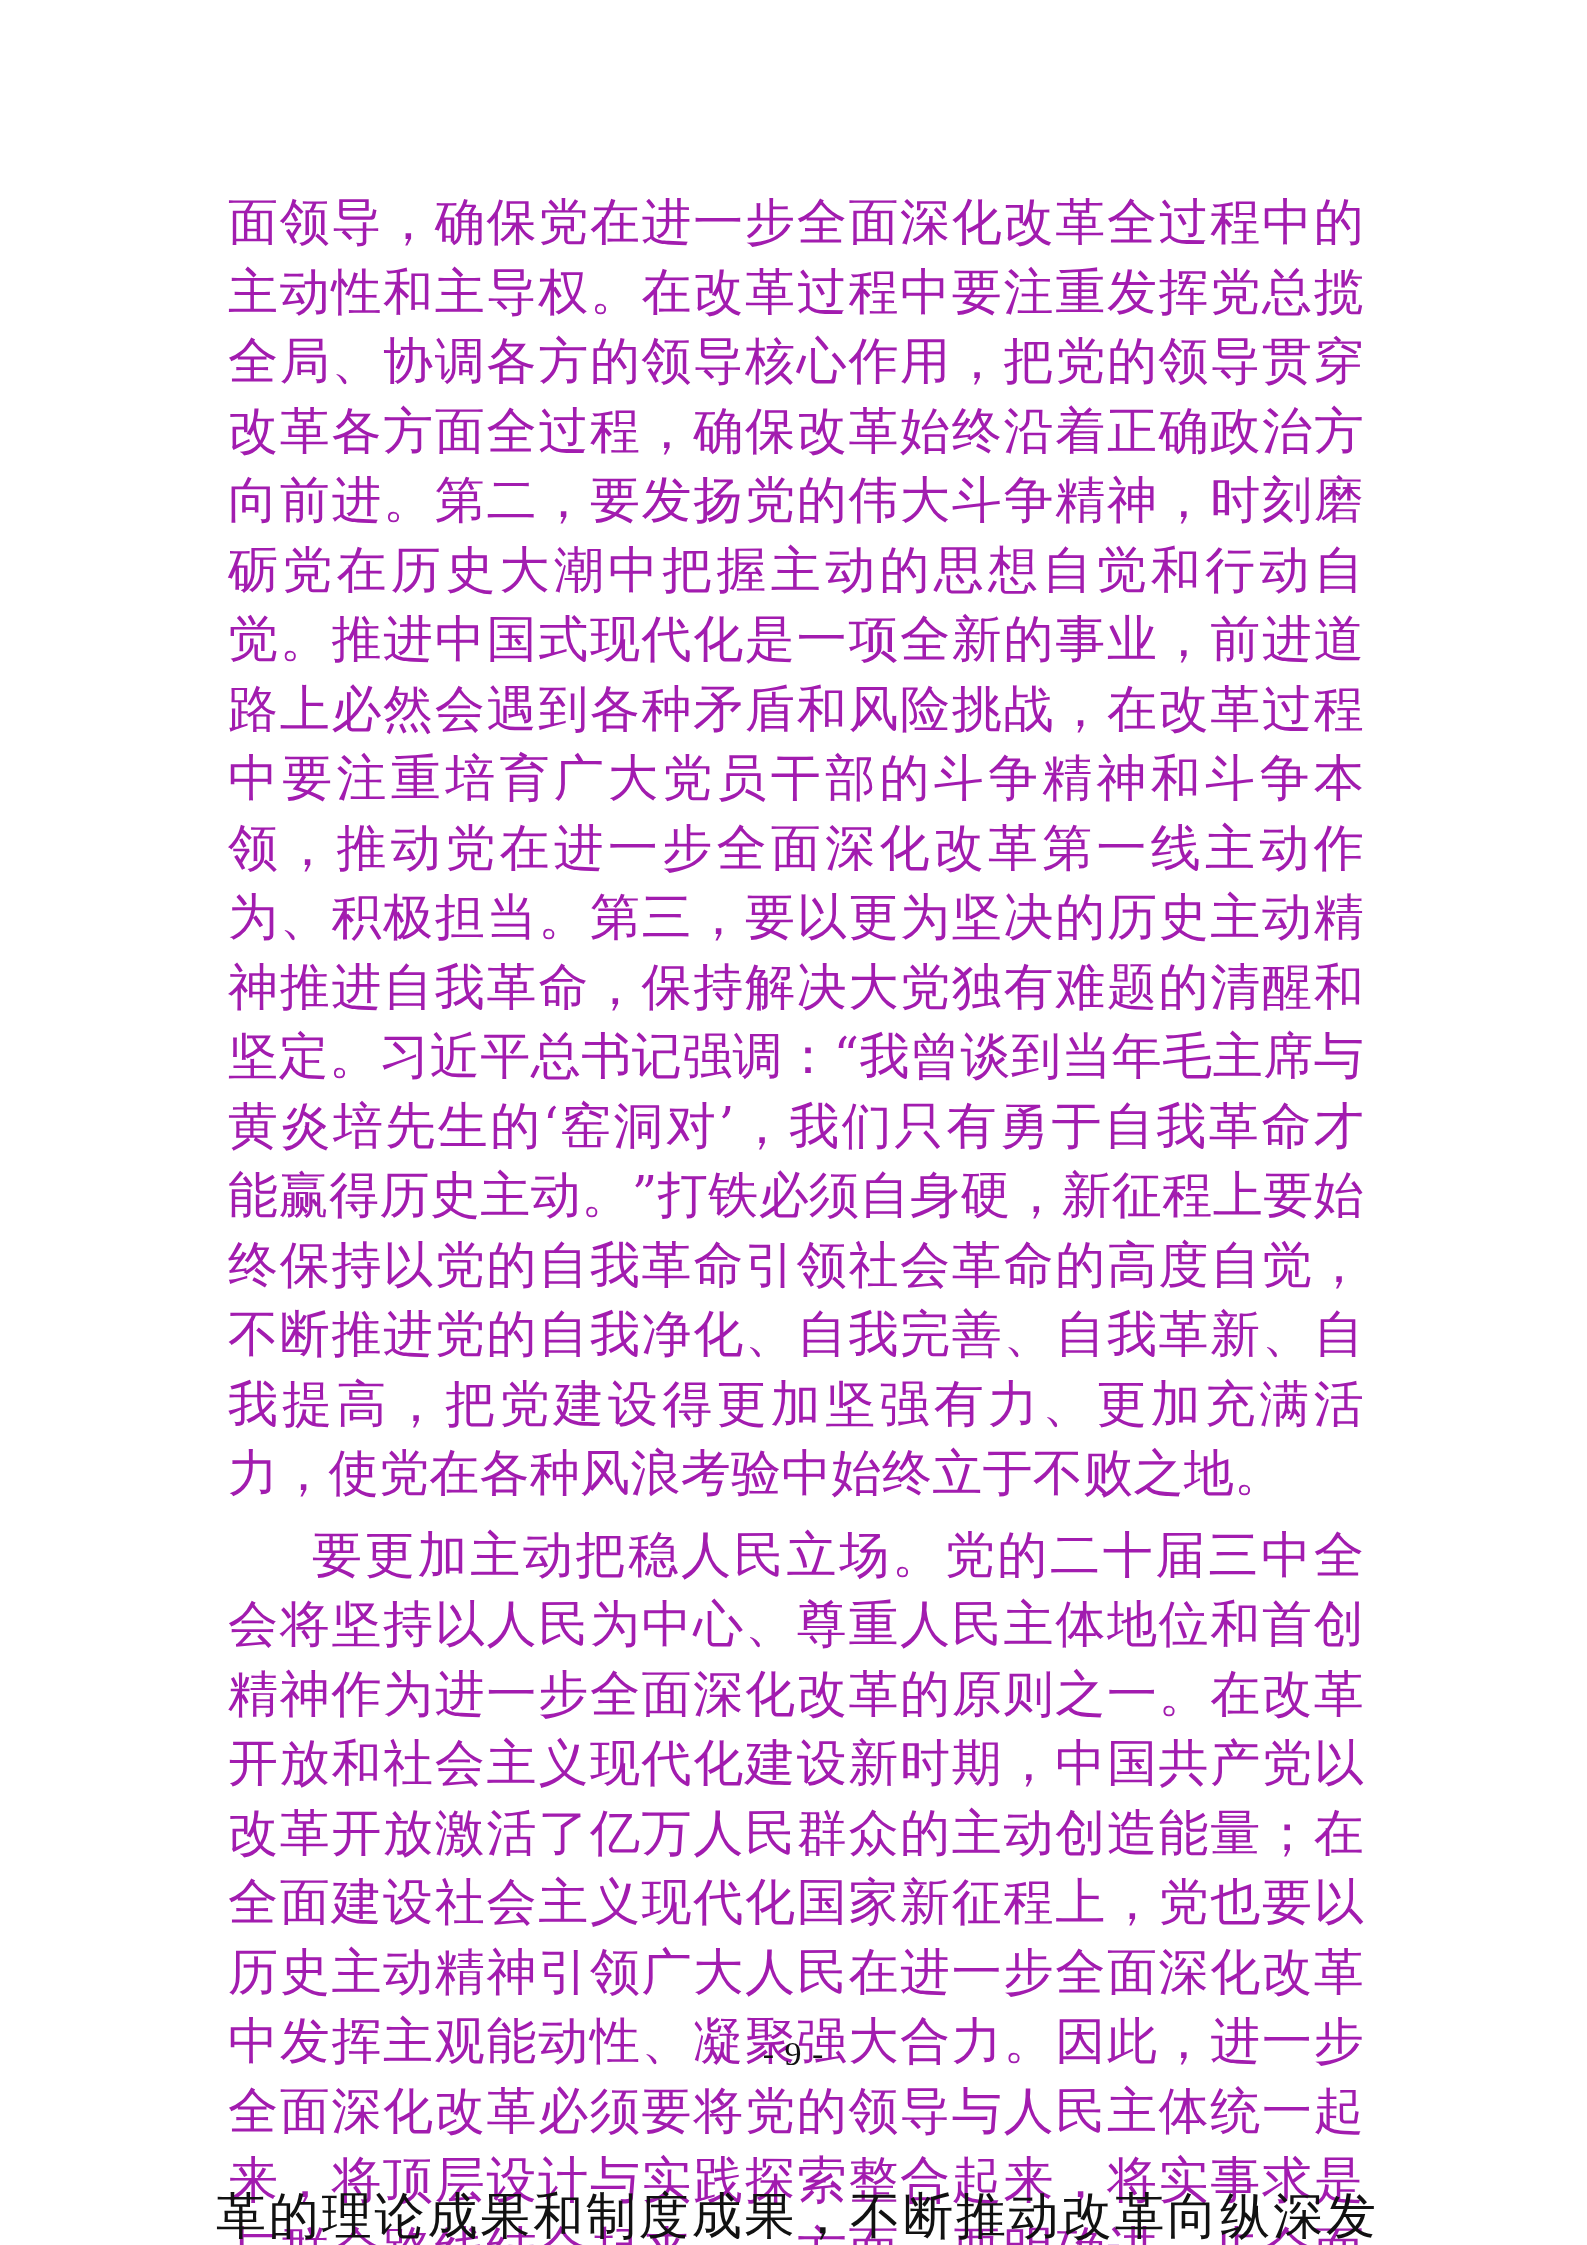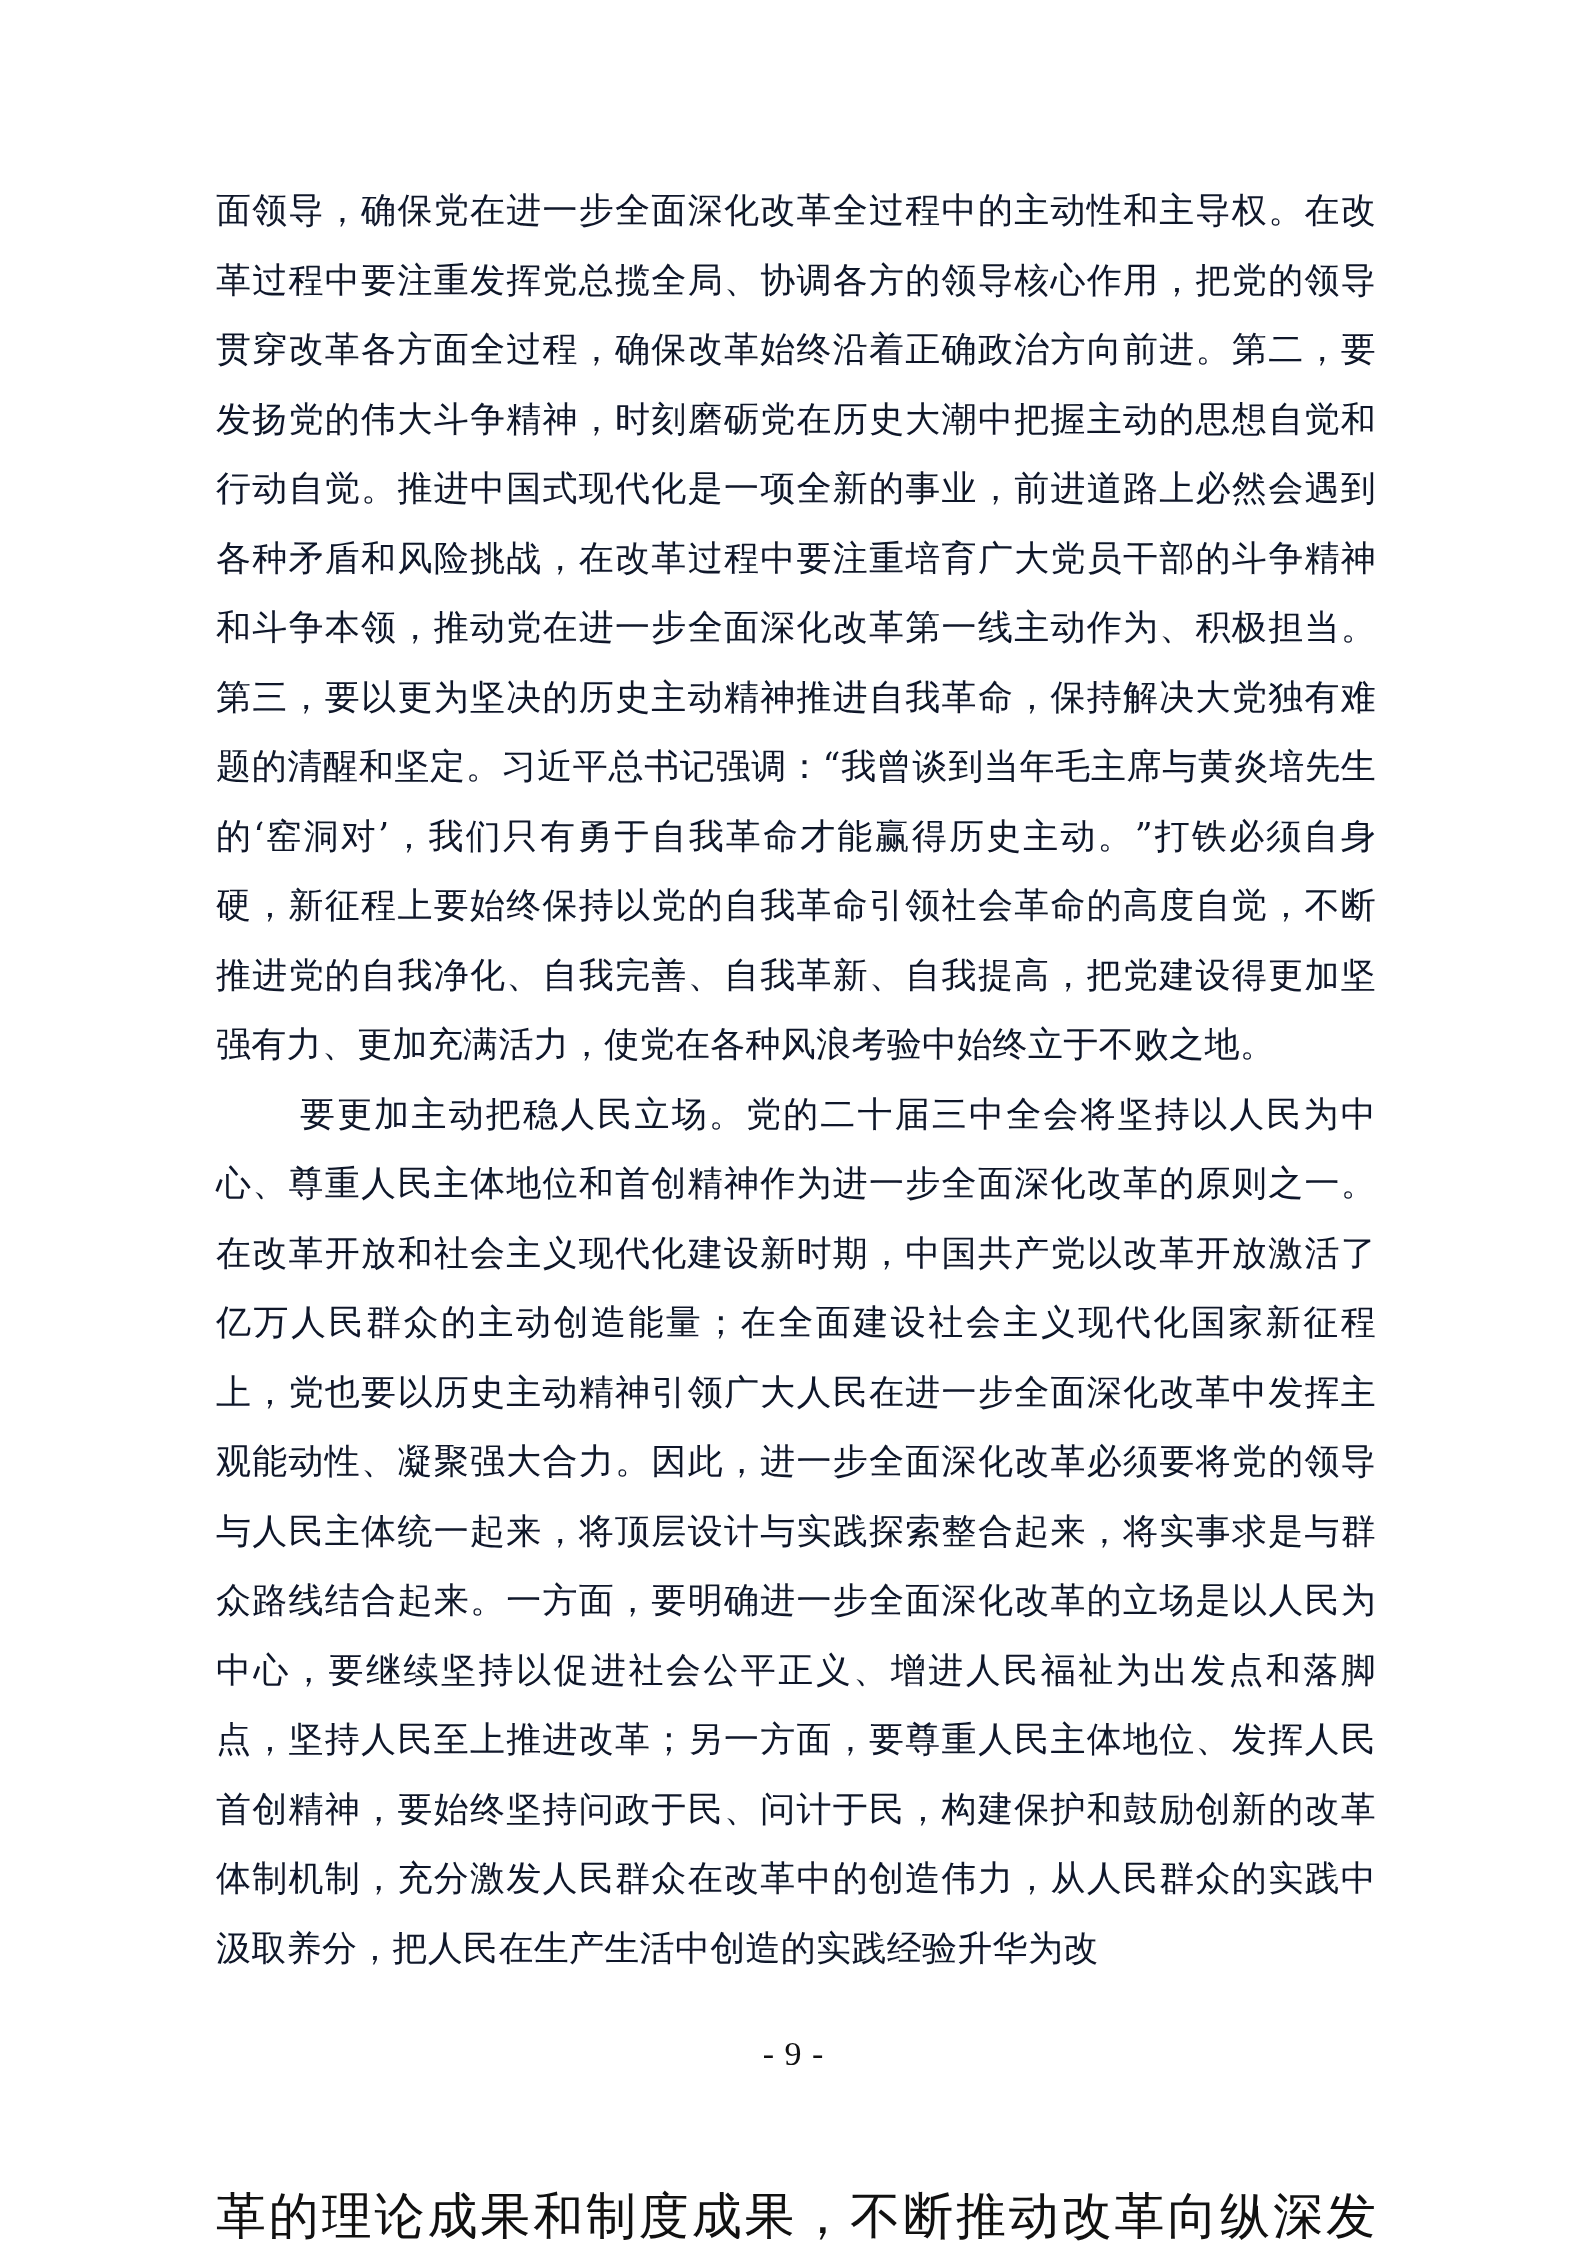--- a/index.html
+++ b/index.html
@@ -19,29 +19,29 @@
     box-sizing: border-box;
     overflow: hidden;
   }
   .content {
     position: absolute;
     left: 216px;
     top: 176px;
     width: 1160px;
   }
   .para {
-    font-size: 35px;
+    font-size: 50px;
     line-height: 69.5px;
     text-align: justify;
     text-justify: inter-ideograph;
     letter-spacing: 0.3px;
-    margin: 0;
+    margin: 12px;
     font-family: "DejaVu Serif", "Liberation Serif", serif;
     font-weight: 400;
-    color: #0f172a;
+    color: #a21caf;
   }
   .para + .para {
     margin-top: 0px;
   }
   .indent {
     text-indent: 84px;
   }
   .footer {
     position: absolute;
     left: 0;

